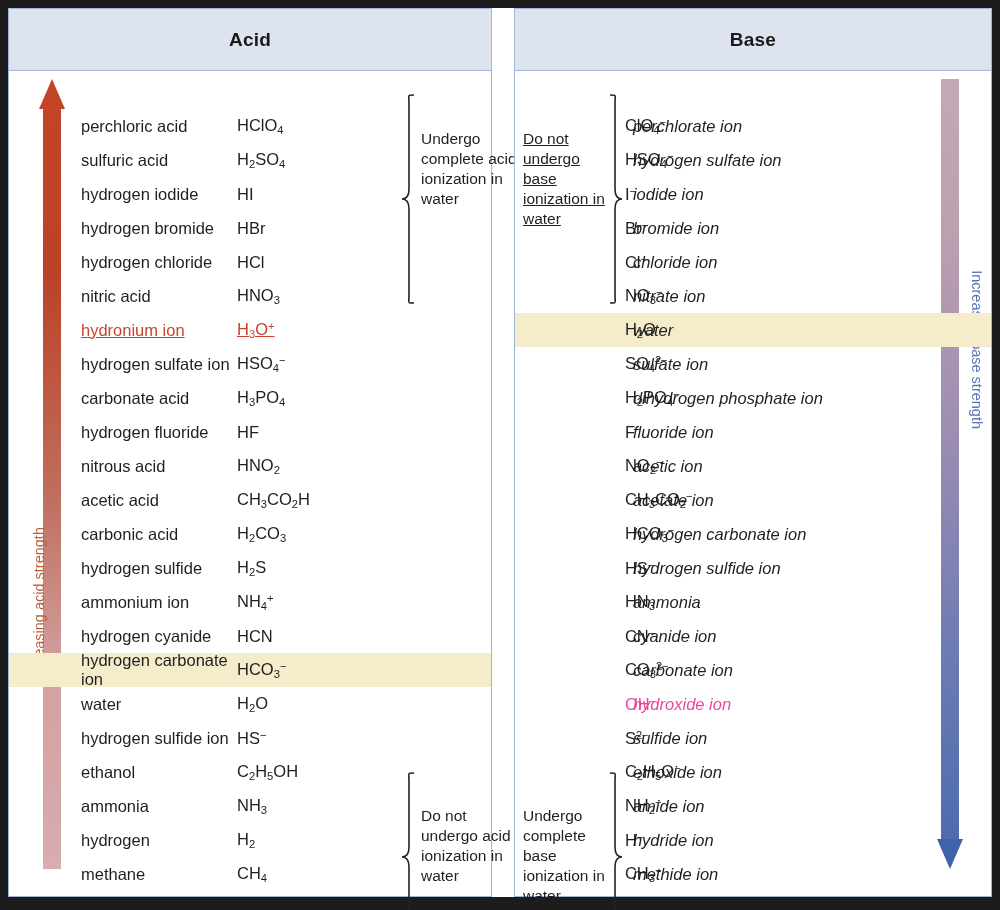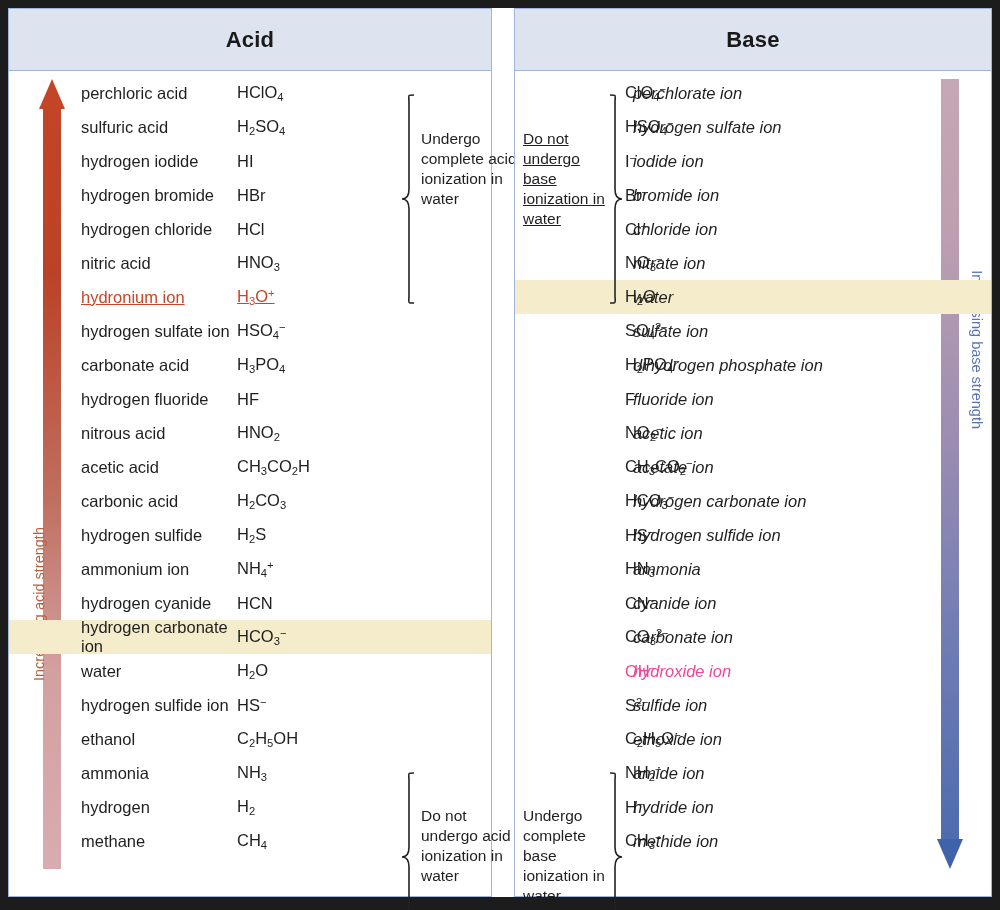--- a/index.html
+++ b/index.html
@@ -34,35 +34,35 @@
 
   .panel-header {
     height: 62px;
     background: #dde3ef;
     border-bottom: 1px solid #9fb6d8;
     display: flex;
     align-items: center;
     justify-content: center;
   }
   .panel-header-title {
-    font-size: 22px;
+    font-size: 19px;
     font-weight: bold;
     color: #1a1a1a;
     letter-spacing: .2px;
   }
 
   .panel-body {
     position: relative;
     height: calc(100% - 62px);
   }
 
   
   .rows {
     position: absolute;
-    top: 5px;
+    top: 38px;
     left: 0;
     right: 0;
   }
   .row {
     height: 34px;
     display: flex;
     align-items: center;
     position: relative;
     font-size: 16.5px;
     color: #1f1f1f;

